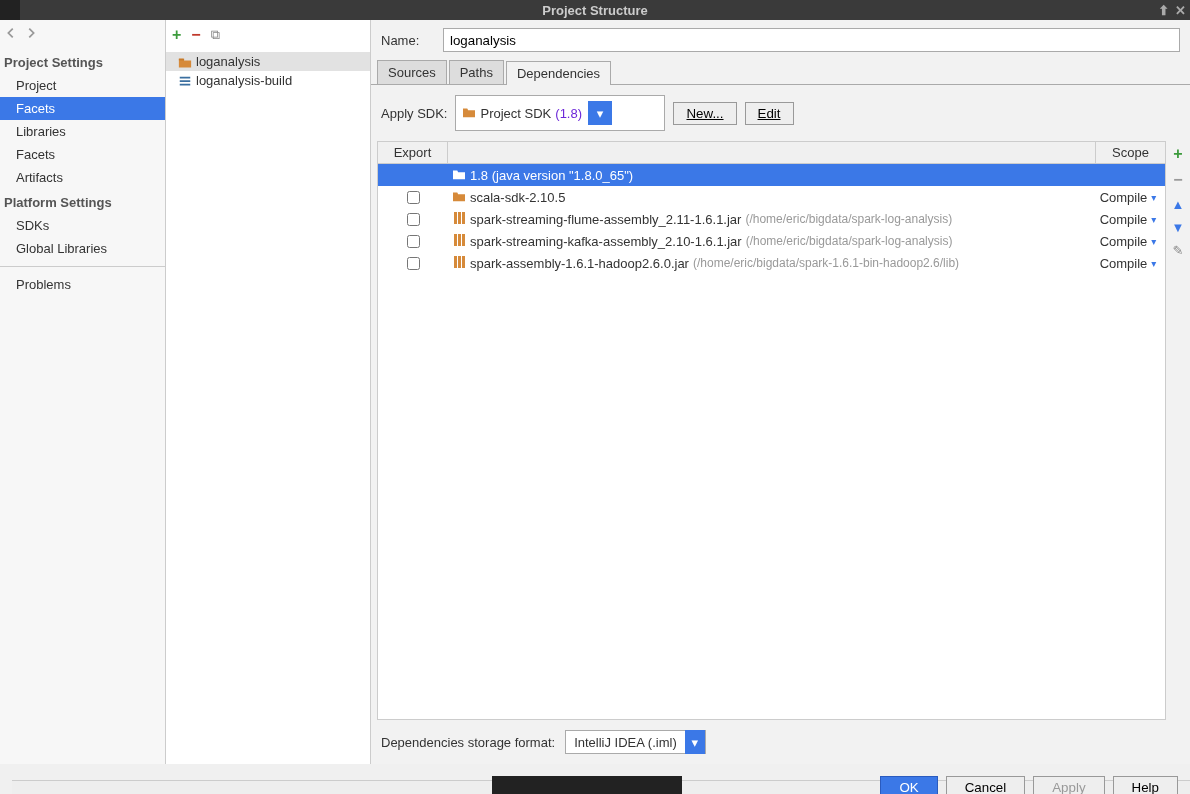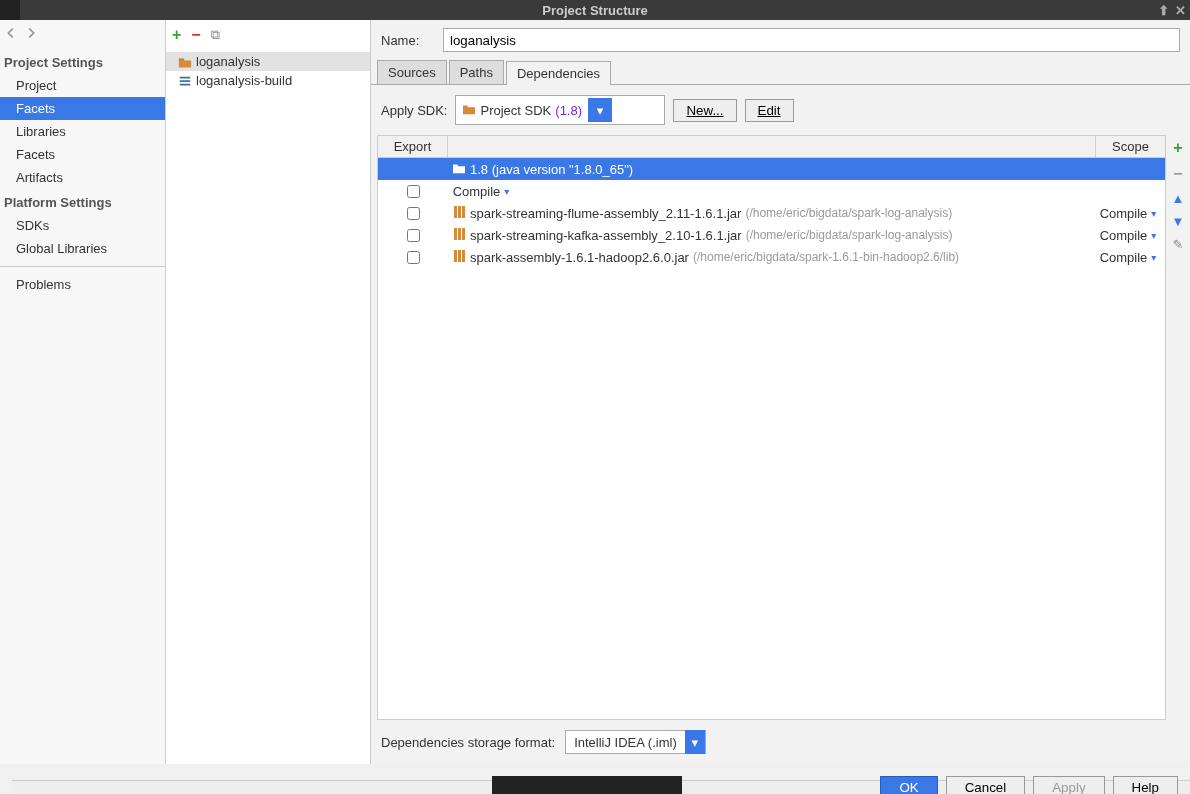--- a/index.html
+++ b/index.html
@@ -27,21 +27,21 @@
 .folder-ic { width: 14px; height: 12px; display: inline-block; }
 .scala-ic { width: 14px; height: 12px; display: inline-block; }
 .rightcol { flex: 1; background: #f2f2f2; display: flex; flex-direction: column; padding: 8px 0 0 0; }
 .namerow { display: flex; align-items: center; gap: 12px; padding: 0 10px 8px 10px; }
 .namerow label { width: 50px; }
 .namerow input { flex: 1; height: 24px; padding: 0 6px; border: 1px solid #aaa; background: #fff; }
 .tabs { display: flex; border-bottom: 1px solid #aaa; padding-left: 6px; }
 .tab { padding: 4px 10px; border: 1px solid #aaa; border-bottom: none; background: #ddd; margin-right: 2px; cursor: pointer; }
 .tab.active { background: #f2f2f2; position: relative; top: 1px; }
 .sdkrow { display: flex; align-items: center; gap: 8px; padding: 10px; }
-.sdk-select { display: flex; align-items: center; border: 1px solid #aaa; height: 30px; background: #fff; }
+.sdk-select { display: flex; align-items: center; border: 1px solid #aaa; height: 36px; background: #fff; }
 .sdk-select .content { padding: 0 6px; display: flex; align-items: center; gap: 4px; }
 .sdk-select .arrow { width: 24px; height: 24px; background: #3b78e7; display: flex; align-items: center; justify-content: center; color: #fff; }
 .btn { border: 1px solid #999; background: #eee; padding: 3px 12px; cursor: pointer; text-decoration: underline; }
 .deps-area { flex: 1; display: flex; margin: 0 0 0 0; }
 .deps-table { flex: 1; background: #fff; border: 1px solid #ccc; margin-left: 6px; }
 .deps-header { display: flex; background: #f0f0f0; border-bottom: 1px solid #ccc; }
 .deps-header .col-export { width: 70px; padding: 3px 6px; border-right: 1px solid #ccc; text-align: center; }
 .deps-header .col-name { flex: 1; padding: 3px 6px; }
 .deps-header .col-scope { width: 70px; padding: 3px 6px; border-left: 1px solid #ccc; text-align: center; }
 .dep-row { display: flex; align-items: center; height: 22px; }
@@ -168,20 +168,26 @@
                     <path fill="#fff" d="M1 3 h5 l1 2 h8 v8 h-14 z"></path>
                   </svg></span>
                 <span>1.8 (java version "1.8.0_65")</span>
               </div>
               <div class="cell-scope"></div>
             </div>
             <div class="dep-row">
               <div class="cell-export">
                 <input type="checkbox" style="">
               </div>
+              <div class="cell-name">
+                <span><svg width="14" height="12" viewBox="0 0 16 14">
+                    <path fill="#d68a3a" d="M1 3 h5 l1 2 h8 v8 h-14 z"></path>
+                  </svg></span>
+                <span>scala-sdk-2.10.5</span>
+              </div>
               <div class="cell-scope">
                 <span>Compile</span>
                 <span class="chev">▾</span>
               </div>
             </div>
             <div class="dep-row">
               <div class="cell-export">
                 <input type="checkbox" style="">
               </div>
               <div class="cell-name">

